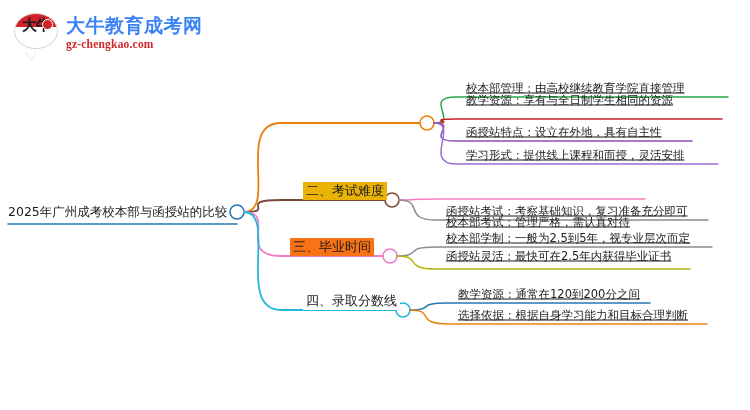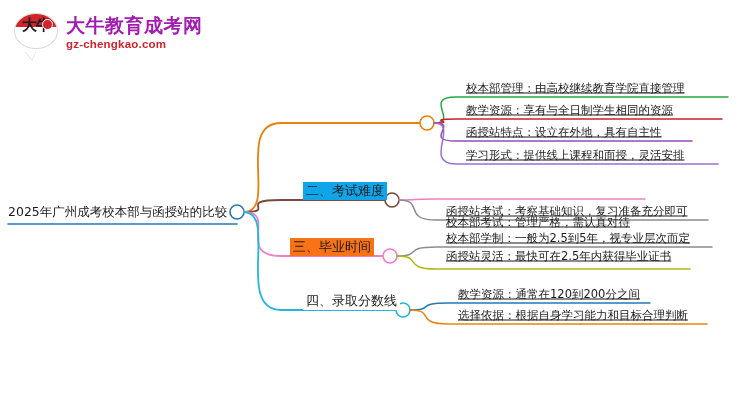--- a/index.html
+++ b/index.html
@@ -90,32 +90,32 @@
   }
   #logo-words {
     display: flex;
     flex-direction: column;
     justify-content: center;
     line-height: 1;
   }
   #logo-title {
     font-size: 19px;
     font-weight: bold;
-    color: #a21caf;
+    color: #3b82f6;
     letter-spacing: 0.5px;
     font-family: "DejaVu Sans", sans-serif;
     white-space: nowrap;
   }
   #logo-domain {
     margin-top: 4px;
     font-size: 11.5px;
     font-weight: bold;
     color: #d0232b;
     letter-spacing: 0.2px;
-    font-family: Liberation Sans, sans-serif;
+    font-family: Liberation Serif, serif;
     white-space: nowrap;
   }
 
   
   #mindmap {
     position: absolute;
     left: 0;
     top: 0;
     width: 750px;
     height: 410px;
@@ -185,24 +185,24 @@
       <circle cx="390" cy="256" r="7" fill="#ffffff" stroke="#f07ec4" stroke-width="1.6"></circle>
       <path d="M 397 256 C 423 256, 402 247, 436 247 L 712 247" fill="none" stroke="#8c8c8c" stroke-width="1.5" stroke-linecap="round"></path>
       <path d="M 397 256 C 423 256, 402 269, 436 269 L 690 269" fill="none" stroke="#b5b512" stroke-width="1.5" stroke-linecap="round"></path>
       <path d="M 244 212 C 278 212, 235 310, 281 310 L 396 310" fill="none" stroke="#23b7dd" stroke-width="1.8" stroke-linecap="round"></path>
       <circle cx="403" cy="310" r="7" fill="#ffffff" stroke="#23b7dd" stroke-width="1.6"></circle>
       <path d="M 410 310 C 436 310, 414 303, 448 303 L 650 303" fill="none" stroke="#2878b5" stroke-width="1.5" stroke-linecap="round"></path>
       <path d="M 410 310 C 436 310, 414 324, 448 324 L 707 324" fill="none" stroke="#e8820c" stroke-width="1.5" stroke-linecap="round"></path>
     </svg>
 <div class="node-label root-label" style="left: 8px; top: 212px;">2025年广州成考校本部与函授站的比较</div>
     <div class="node-label leaf-label" style="left: 466px; top: 88px;">校本部管理：由高校继续教育学院直接管理</div>
-    <div class="node-label leaf-label" style="left: 466px; top: 110px;">教学资源：享有与全日制学生相同的资源</div>
+    <div class="node-label leaf-label" style="left: 466px; top: 100px;">教学资源：享有与全日制学生相同的资源</div>
     <div class="node-label leaf-label" style="left: 466px; top: 132px;">函授站特点：设立在外地，具有自主性</div>
     <div class="node-label leaf-label" style="left: 466px; top: 155px;">学习形式：提供线上课程和面授，灵活安排</div>
-    <div class="node-label branch-label" style="left: 303px; top: 191px; background: #0ea5e9; padding: 0px 3px;">二、考试难度</div>
+    <div class="node-label branch-label" style="left: 303px; top: 191px; background: #eab308; padding: 0px 3px;">二、考试难度</div>
     <div class="node-label leaf-label" style="left: 446px; top: 190px; margin-top: 32px;">校本部考试：管理严格，需认真对待</div>
     <div class="node-label leaf-label" style="left: 446px; top: 211px;">函授站考试：考察基础知识，复习准备充分即可</div>
     <div class="node-label branch-label" style="left: 290px; top: 247px; background: #f97316; padding: 0px 3px;">三、毕业时间</div>
     <div class="node-label leaf-label" style="left: 446px; top: 238px;">校本部学制：一般为2.5到5年，视专业层次而定</div>
     <div class="node-label leaf-label" style="left: 446px; top: 256px;">函授站灵活：最快可在2.5年内获得毕业证书</div>
     <div class="node-label branch-label" style="left: 303px; top: 301px; background: rgb(255, 255, 255); padding: 0px 3px;">四、录取分数线</div>
     <div class="node-label leaf-label" style="left: 458px; top: 294px;">教学资源：通常在120到200分之间</div>
     <div class="node-label leaf-label" style="left: 458px; top: 315px;">选择依据：根据自身学习能力和目标合理判断</div>
   </div>
 

